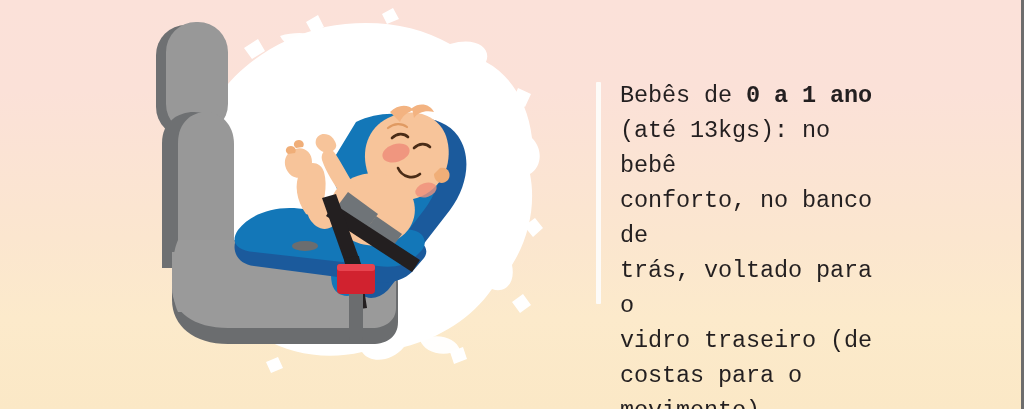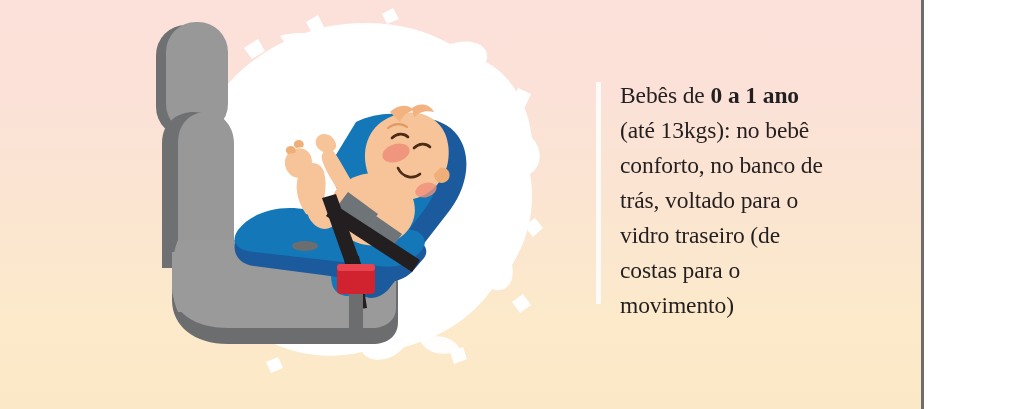--- a/index.html
+++ b/index.html
@@ -2,25 +2,25 @@
 <html><head>
 <meta charset="utf-8">
 <style>
   html, body {
     margin: 0;
     padding: 0;
     background: #ffffff;
   }
   #infographic-panel {
     position: relative;
-    width: 924px;
+    width: 1024px;
     height: 409px;
     overflow: hidden;
     background: linear-gradient(to bottom, #fbe1d9 0%, #fbe1d8 22%, #fbe6cf 58%, #fceacb 78%, #fbe8c6 100%);
-    font-family: Liberation Serif, serif;
+    font-family: Liberation Mono, monospace;
     box-sizing: border-box;
   }
   #right-edge-border {
     position: absolute;
     top: 0;
     right: 0;
     width: 3px;
     height: 409px;
     background: #6d6d6d;
   }

